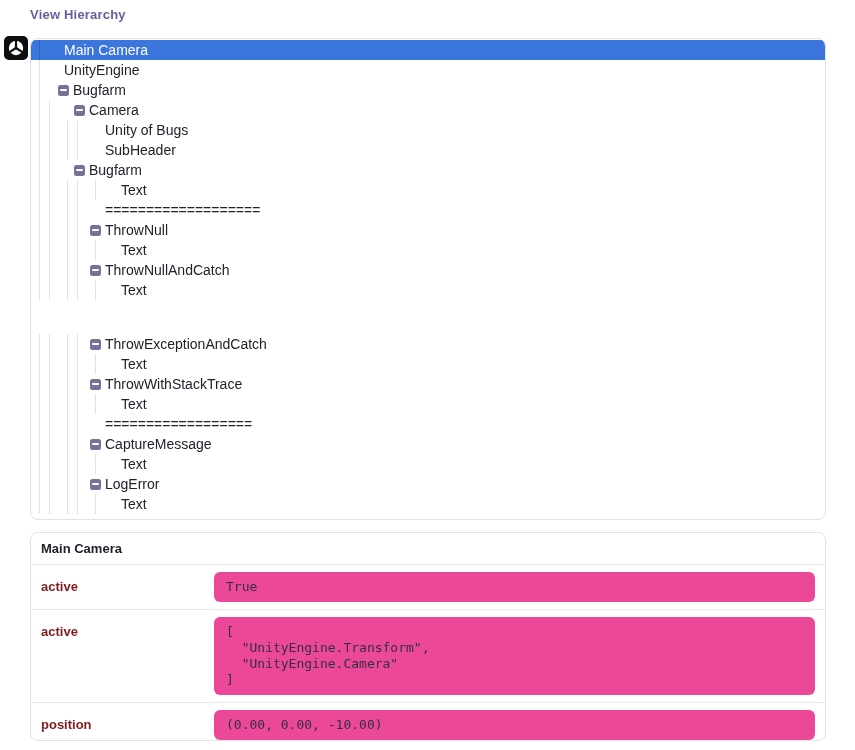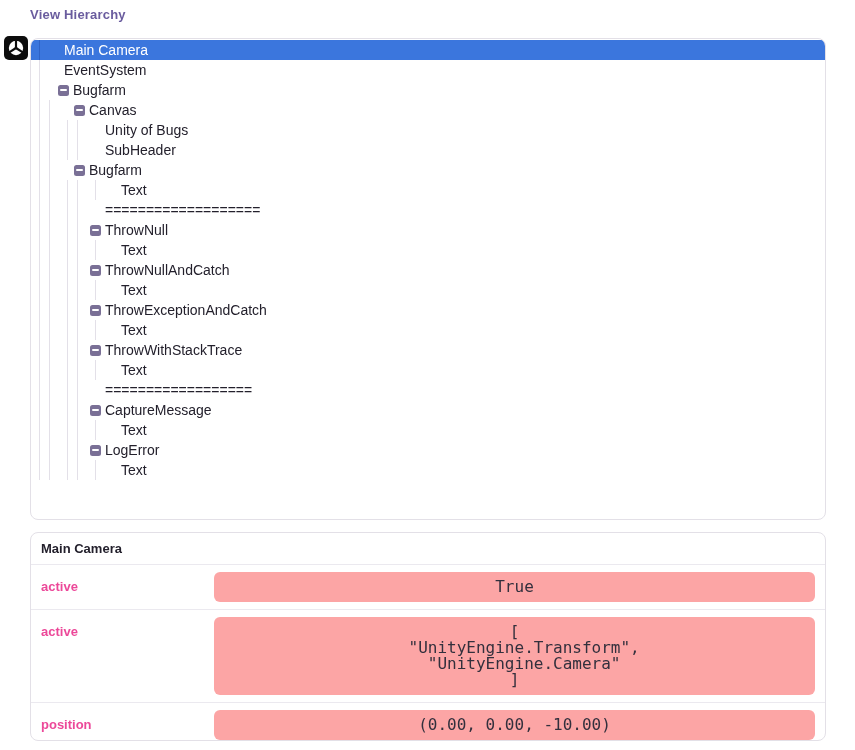--- a/index.html
+++ b/index.html
@@ -31,26 +31,26 @@
   .collapse-icon::after { content:""; position:absolute; left:2px; right:2px;
     top:4.5px; height:2px; background:#ffffff; border-radius:1px; }
 
   .details-panel { position:absolute; left:30px; top:532px; width:796px;
     height:209px; background:#fff; border:1px solid #e3e0e7; border-radius:8px;
     overflow:hidden; }
   .details-header { padding:8px 10px; font-size:13px; font-weight:700;
     color:#23202c; height:31px; }
   .detail-row { display:flex; align-items:flex-start; padding:7px 10px;
     border-top:1px solid #ebe9ef; }
-  .detail-key { flex:0 0 173px; font-size:13px; font-weight:700; color:#ec4899;
+  .detail-key { flex:0 0 173px; font-size:13px; font-weight:700; color:#7f1d1d;
     padding-top:7px; }
-  .detail-value { flex:1 1 auto; background:#fca5a5; border-radius:6px;
+  .detail-value { flex:1 1 auto; background:#ec4899; border-radius:6px;
     padding:7px 12px; font-family:"DejaVu Sans Mono","Liberation Mono",monospace;
-    font-size:16px; line-height:16px; color:#33303d; white-space:pre;
-    overflow:hidden;text-align:center; }
+    font-size:13px; line-height:16px; color:#33303d; white-space:pre;
+    overflow:hidden; }
 </style>
 </head>
 <body>
 
 <div class="page">
 
   <div class="section-title">View Hierarchy</div>
 
   <div class="unity-badge">
     <svg width="20" height="20" viewBox="0 0 24 24">
@@ -60,33 +60,33 @@
         <line x1="12" y1="12" x2="3.8" y2="17.2"></line>
         <line x1="12" y1="12" x2="20.2" y2="17.2"></line>
       </g>
       <circle cx="12" cy="12" r="1.6" fill="#0d0d0d"></circle>
     </svg>
   </div>
 
   <div class="tree-panel">
     <div id="tree">
         <div class="tree-row selected" style="padding-left: 33px;"><span class="guide" style="left: 8px;"></span><span class="tree-label">Main Camera</span></div>
-        <div class="tree-row" style="padding-left: 33px;"><span class="guide" style="left: 8px;"></span><span class="tree-label">EventSystem</span></div>
+        <div class="tree-row" style="padding-left: 33px;"><span class="guide" style="left: 8px;"></span><span class="tree-label">UnityEngine</span></div>
         <div class="tree-row" style="padding-left: 42px;"><span class="guide" style="left: 8px;"></span><span class="collapse-icon" style="left: 27px;"></span><span class="tree-label">Bugfarm</span></div>
-        <div class="tree-row" style="padding-left: 58px;"><span class="guide" style="left: 8px;"></span><span class="guide" style="left: 18px;"></span><span class="collapse-icon" style="left: 43px;"></span><span class="tree-label">Canvas</span></div>
+        <div class="tree-row" style="padding-left: 58px;"><span class="guide" style="left: 8px;"></span><span class="guide" style="left: 18px;"></span><span class="collapse-icon" style="left: 43px;"></span><span class="tree-label">Camera</span></div>
         <div class="tree-row" style="padding-left: 74px;"><span class="guide" style="left: 8px;"></span><span class="guide" style="left: 18px;"></span><span class="guide" style="left: 36px;"></span><span class="guide" style="left: 46px;"></span><span class="tree-label">Unity of Bugs</span></div>
         <div class="tree-row" style="padding-left: 74px;"><span class="guide" style="left: 8px;"></span><span class="guide" style="left: 18px;"></span><span class="guide" style="left: 36px;"></span><span class="guide" style="left: 46px;"></span><span class="tree-label">SubHeader</span></div>
         <div class="tree-row" style="padding-left: 58px;"><span class="guide" style="left: 8px;"></span><span class="guide" style="left: 18px;"></span><span class="collapse-icon" style="left: 43px;"></span><span class="tree-label">Bugfarm</span></div>
         <div class="tree-row" style="padding-left: 90px;"><span class="guide" style="left: 8px;"></span><span class="guide" style="left: 18px;"></span><span class="guide" style="left: 36px;"></span><span class="guide" style="left: 46px;"></span><span class="guide" style="left: 64px;"></span><span class="tree-label">Text</span></div>
         <div class="tree-row" style="padding-left: 74px;"><span class="guide" style="left: 8px;"></span><span class="guide" style="left: 18px;"></span><span class="guide" style="left: 36px;"></span><span class="guide" style="left: 46px;"></span><span class="tree-label">===================</span></div>
         <div class="tree-row" style="padding-left: 74px;"><span class="guide" style="left: 8px;"></span><span class="guide" style="left: 18px;"></span><span class="guide" style="left: 36px;"></span><span class="guide" style="left: 46px;"></span><span class="collapse-icon" style="left: 59px;"></span><span class="tree-label">ThrowNull</span></div>
         <div class="tree-row" style="padding-left: 90px;"><span class="guide" style="left: 8px;"></span><span class="guide" style="left: 18px;"></span><span class="guide" style="left: 36px;"></span><span class="guide" style="left: 46px;"></span><span class="guide" style="left: 64px;"></span><span class="tree-label">Text</span></div>
         <div class="tree-row" style="padding-left: 74px;"><span class="guide" style="left: 8px;"></span><span class="guide" style="left: 18px;"></span><span class="guide" style="left: 36px;"></span><span class="guide" style="left: 46px;"></span><span class="collapse-icon" style="left: 59px;"></span><span class="tree-label">ThrowNullAndCatch</span></div>
         <div class="tree-row" style="padding-left: 90px;"><span class="guide" style="left: 8px;"></span><span class="guide" style="left: 18px;"></span><span class="guide" style="left: 36px;"></span><span class="guide" style="left: 46px;"></span><span class="guide" style="left: 64px;"></span><span class="tree-label">Text</span></div>
-        <div class="tree-row" style="padding-left: 74px;"><span class="guide" style="left: 8px;"></span><span class="guide" style="left: 18px;"></span><span class="guide" style="left: 36px;"></span><span class="guide" style="left: 46px;"></span><span class="collapse-icon" style="left: 59px;"></span><span class="tree-label">ThrowExceptionAndCatch</span></div>
+        <div class="tree-row" style="padding-left: 74px; margin-top: 34px;"><span class="guide" style="left: 8px;"></span><span class="guide" style="left: 18px;"></span><span class="guide" style="left: 36px;"></span><span class="guide" style="left: 46px;"></span><span class="collapse-icon" style="left: 59px;"></span><span class="tree-label">ThrowExceptionAndCatch</span></div>
         <div class="tree-row" style="padding-left: 90px;"><span class="guide" style="left: 8px;"></span><span class="guide" style="left: 18px;"></span><span class="guide" style="left: 36px;"></span><span class="guide" style="left: 46px;"></span><span class="guide" style="left: 64px;"></span><span class="tree-label">Text</span></div>
         <div class="tree-row" style="padding-left: 74px;"><span class="guide" style="left: 8px;"></span><span class="guide" style="left: 18px;"></span><span class="guide" style="left: 36px;"></span><span class="guide" style="left: 46px;"></span><span class="collapse-icon" style="left: 59px;"></span><span class="tree-label">ThrowWithStackTrace</span></div>
         <div class="tree-row" style="padding-left: 90px;"><span class="guide" style="left: 8px;"></span><span class="guide" style="left: 18px;"></span><span class="guide" style="left: 36px;"></span><span class="guide" style="left: 46px;"></span><span class="guide" style="left: 64px;"></span><span class="tree-label">Text</span></div>
         <div class="tree-row" style="padding-left: 74px;"><span class="guide" style="left: 8px;"></span><span class="guide" style="left: 18px;"></span><span class="guide" style="left: 36px;"></span><span class="guide" style="left: 46px;"></span><span class="tree-label">==================</span></div>
         <div class="tree-row" style="padding-left: 74px;"><span class="guide" style="left: 8px;"></span><span class="guide" style="left: 18px;"></span><span class="guide" style="left: 36px;"></span><span class="guide" style="left: 46px;"></span><span class="collapse-icon" style="left: 59px;"></span><span class="tree-label">CaptureMessage</span></div>
         <div class="tree-row" style="padding-left: 90px;"><span class="guide" style="left: 8px;"></span><span class="guide" style="left: 18px;"></span><span class="guide" style="left: 36px;"></span><span class="guide" style="left: 46px;"></span><span class="guide" style="left: 64px;"></span><span class="tree-label">Text</span></div>
         <div class="tree-row" style="padding-left: 74px;"><span class="guide" style="left: 8px;"></span><span class="guide" style="left: 18px;"></span><span class="guide" style="left: 36px;"></span><span class="guide" style="left: 46px;"></span><span class="collapse-icon" style="left: 59px;"></span><span class="tree-label">LogError</span></div>
         <div class="tree-row" style="padding-left: 90px;"><span class="guide" style="left: 8px;"></span><span class="guide" style="left: 18px;"></span><span class="guide" style="left: 36px;"></span><span class="guide" style="left: 46px;"></span><span class="guide" style="left: 64px;"></span><span class="tree-label">Text</span></div>
       </div>
   </div>

